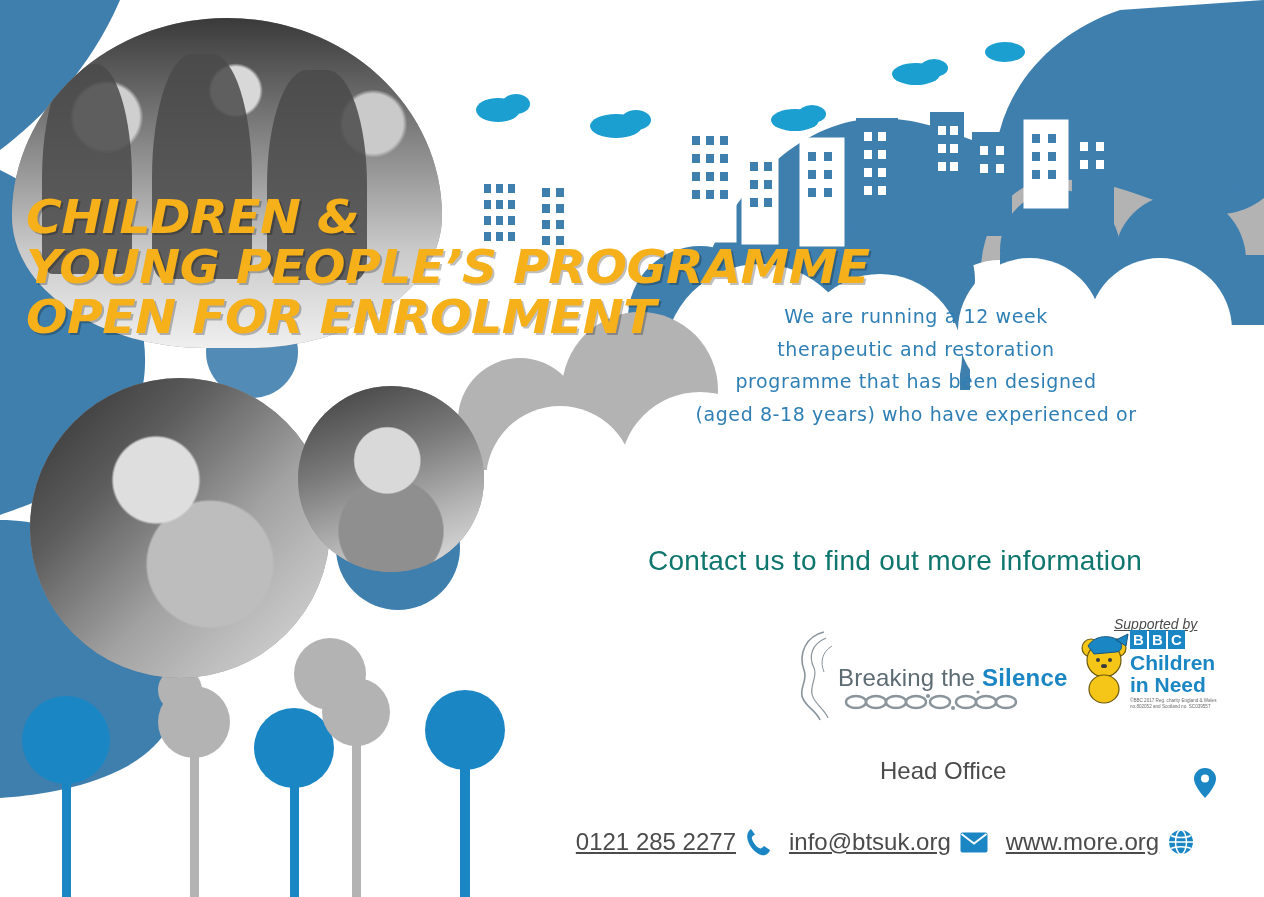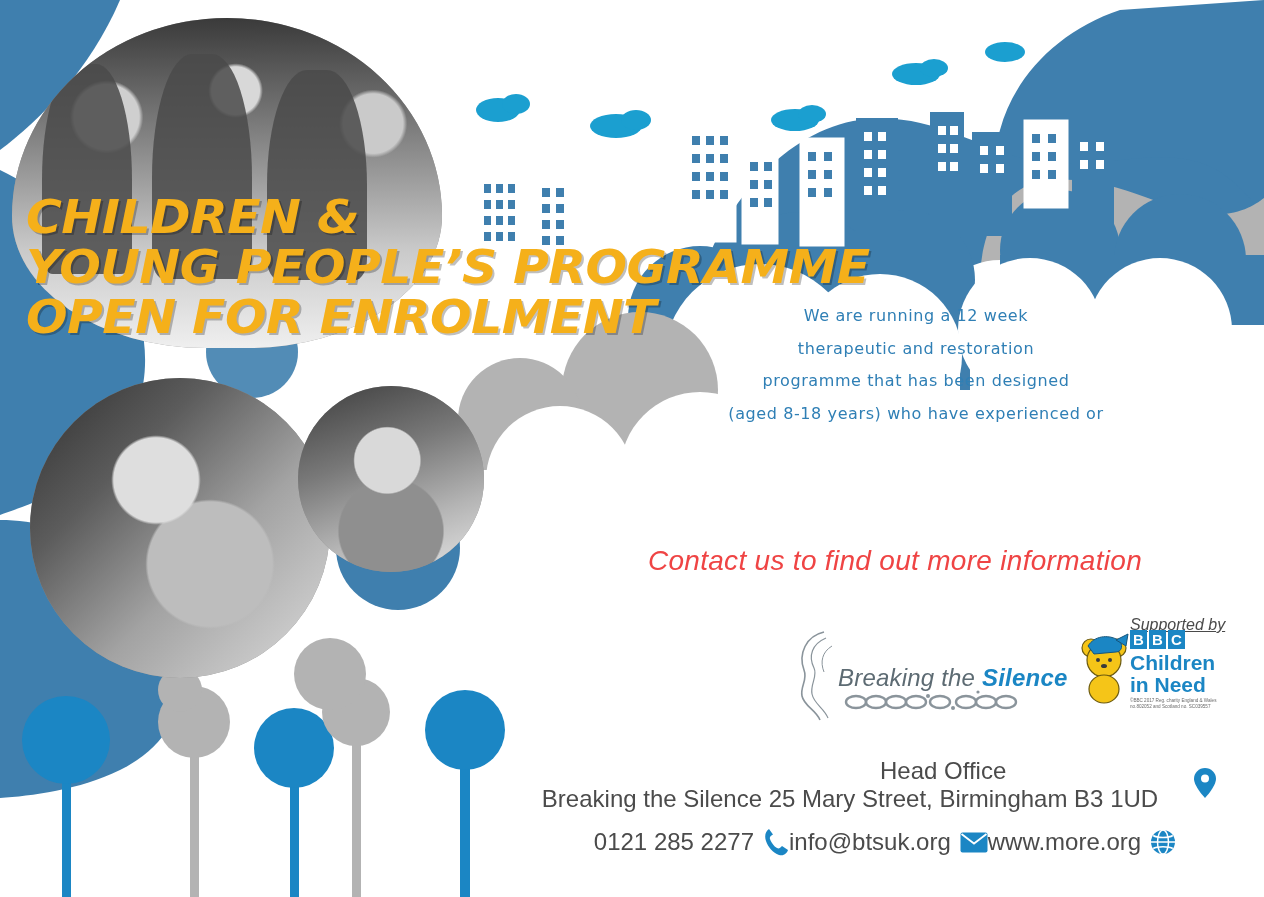--- a/index.html
+++ b/index.html
@@ -111,48 +111,46 @@
   #headline div { white-space: nowrap; }
 
   
   #body-copy {
     position: absolute;
     left: 600px;
     top: 300px;
     width: 632px;
     text-align: center;
     font-family: "DejaVu Sans", sans-serif;
-    font-size: 16px;
+    font-size: 19px;
     line-height: 32.5px;
     color: #2f7fb5;
     letter-spacing: .6px;
   }
   #body-copy div { white-space: nowrap; }
 
   
   #contact-cta {
     position: absolute;
     left: 560px;
     top: 545px;
     width: 670px;
     text-align: center;
     font-size: 28px;
-    color: #ef4444;
+    color: #0f766e;
     letter-spacing: .3px;
-    font-style: italic;
   }
 
   
   #logo-bts {
     position: absolute;
     left: 790px;
     top: 622px;
     width: 260px;
     height: 110px;
-    font-style: italic;
   }
   #logo-bts .bts-text {
     position: absolute;
     left: 48px;
     top: 42px;
     font-size: 24px;
     color: #5d6b73;
     letter-spacing: .2px;
     white-space: nowrap;
   }
@@ -163,23 +161,23 @@
 
   #logo-cin {
     position: absolute;
     left: 1078px;
     top: 616px;
     width: 150px;
     height: 128px;
   }
   #logo-cin .supported {
     position: absolute;
-    left: 52px;
+    left: 36px;
     top: 0px;
-    font-size: 16px;
+    font-size: 14px;
     color: #4a4a4a;
     font-style: italic;
     white-space: nowrap;
     text-decoration: underline;
   }
   #logo-cin .bbc {
     position: absolute;
     left: 52px;
     top: 14px;
     display: flex;
@@ -244,22 +242,24 @@
     white-space: nowrap;
   }
   #contact-row {
     position: absolute;
     left: 540px;
     top: 828px;
     width: 690px;
     display: flex;
     align-items: center;
     justify-content: center;
+    gap: 18px;
     font-size: 24px;
     color: #4b4b4b;
+    text-decoration: underline;
   }
   #contact-row .item {
     display: flex;
     align-items: center;
     gap: 9px;
     white-space: nowrap;
   }
   .icon-svg { display: block; }
 
   #pin-icon {
@@ -530,21 +530,20 @@
     </svg>
   </div>
 
   <div id="head-office">Head Office</div>
 
   <svg id="pin-icon" width="22" height="30" viewBox="0 0 22 30" aria-hidden="true">
     <path d="M11,0 C5,0 0,4.8 0,10.8 C0,18.5 11,30 11,30 C11,30 22,18.5 22,10.8 C22,4.8 17,0 11,0 Z" fill="#1b86c4"></path>
     <circle cx="11" cy="10.6" r="4" fill="#ffffff"></circle>
   </svg>
 
-  <div id="address-line">Breaking the Silence 25 Mary Street,  Birmingham B3 1UD</div>
 
   <div id="contact-row">
     <div class="item">
       <span>0121 285 2277</span>
       <svg class="icon-svg" width="26" height="28" viewBox="0 0 26 28" aria-hidden="true">
         <path d="M6,1 C3,3 1,7 3,13 C5,19 10,25 16,27 C21,28.5 24,25 25,22 L19,18 C17,20 16,21 14,20 C11,18.5 8,14 7,11 C6.2,8.6 8,7.6 10,6.4 Z" fill="#1b86c4"></path>
       </svg>
     </div>
     <div class="item">
       <span>info@btsuk.org</span>

